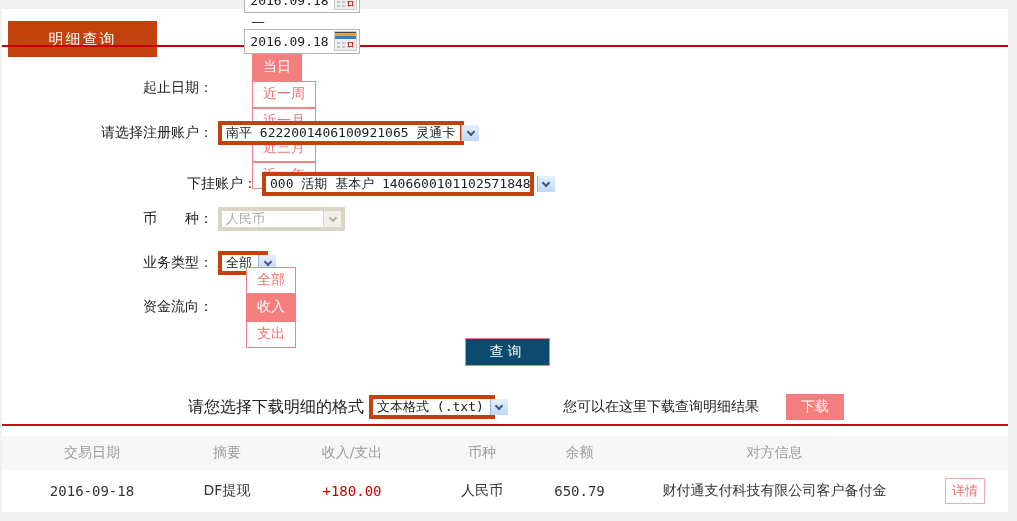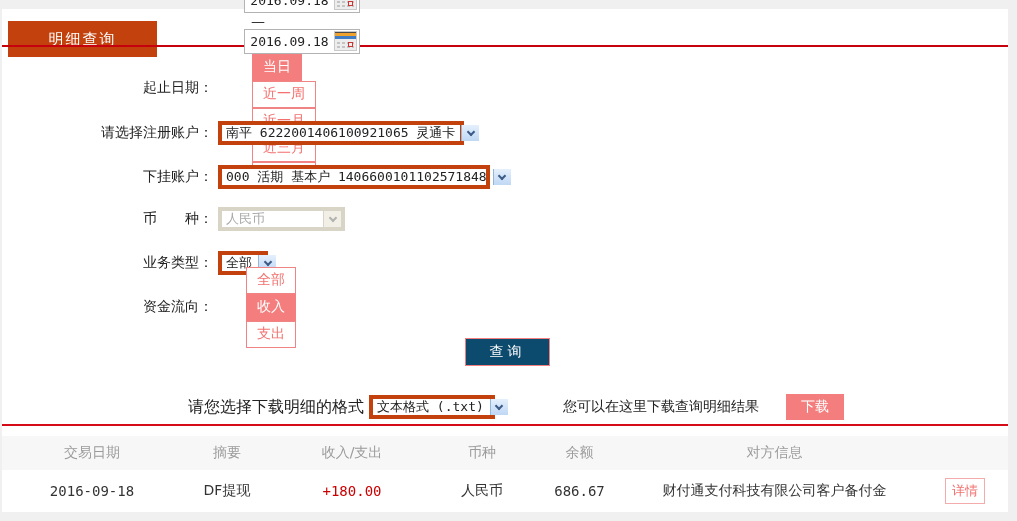--- a/index.html
+++ b/index.html
@@ -21,21 +21,21 @@
     display:flex; align-items:center; justify-content:center;
     letter-spacing:2px; cursor:pointer;margin-top:12px;
   }
   .tab-underline {
     position:absolute; left:0; top:36px; width:100%; height:2px; background:#c7000e;
   }
   
   .form-row { position:absolute; left:0; display:flex; align-items:center; height:28px; }
   .form-label { width:211px; text-align:right; font-size:14px; color:#222; flex:none; }
   .row-content { display:flex; align-items:flex-start; margin-left:5px;flex-direction:column; }
-  .r1 { top:65px;gap:26px; } .r2 { top:110px; } .r3 { top:154px; }
+  .r1 { top:65px;gap:26px; } .r2 { top:110px; } .r3 { top:161px;padding-left:44px; }
   .r4 { top:196px; } .r5 { top:240px; } .r6 { top:284px;gap:28px; }
 
   
   .date-input {
     width:116px; height:25px; border:1px solid #b3b3b3; background:#fff;
     display:flex; align-items:center; cursor:text;
   }
   .date-text {
     flex:1; text-align:center; font-size:13px; color:#222;
     font-family:"DejaVu Sans Mono", monospace;
@@ -221,21 +221,21 @@
       <div class="col4 c">币种</div>
       <div class="col5 c">余额</div>
       <div class="col6 c">对方信息</div>
       <div class="col7 c"></div>
     </div>
     <div class="tbl-row tbl-data">
       <div class="col1 c num">2016-09-18</div>
       <div class="col2 c">DF提现</div>
       <div class="col3 c num amount">+180.00</div>
       <div class="col4 c">人民币</div>
-      <div class="col5 c num">686.67</div>
+      <div class="col5 c num">650.79</div>
       <div class="col6 c">财付通支付科技有限公司客户备付金</div>
       <div class="col7 c">
         <span class="detail-btn">详情</span>
       </div>
     </div>
   </div>
 
 </div>
 
 </body></html>

